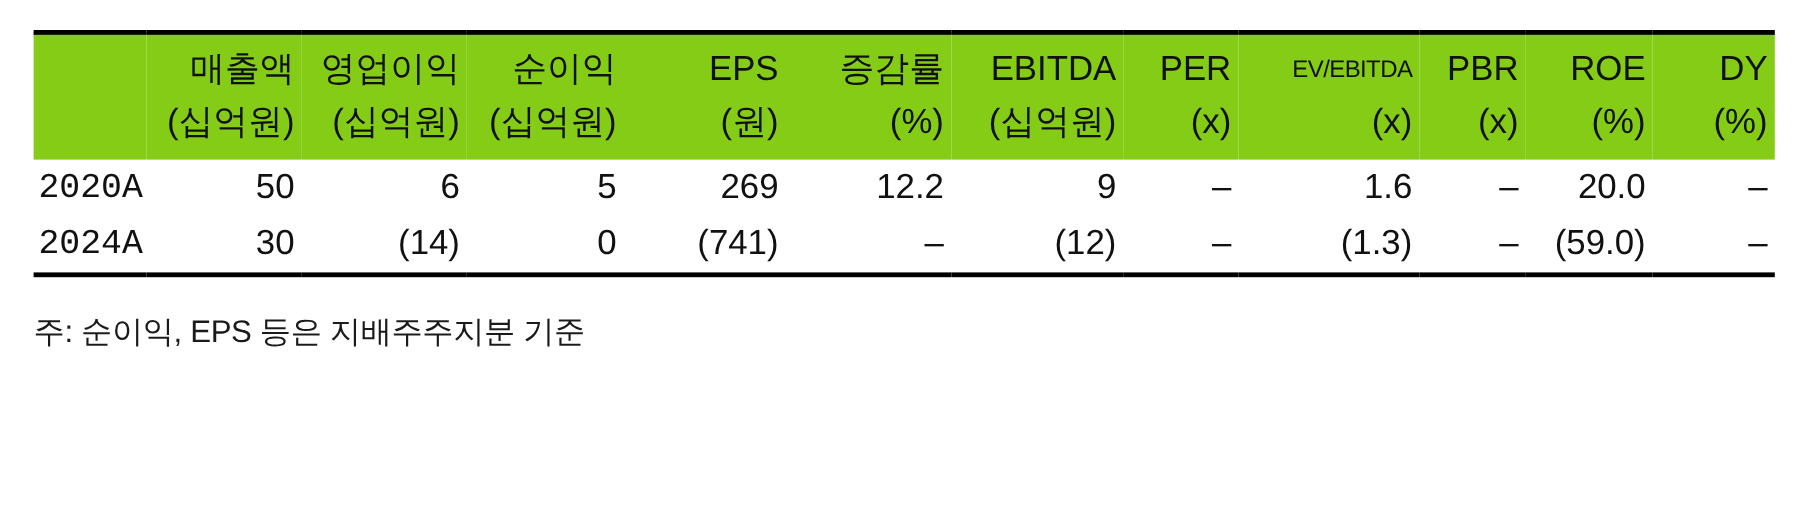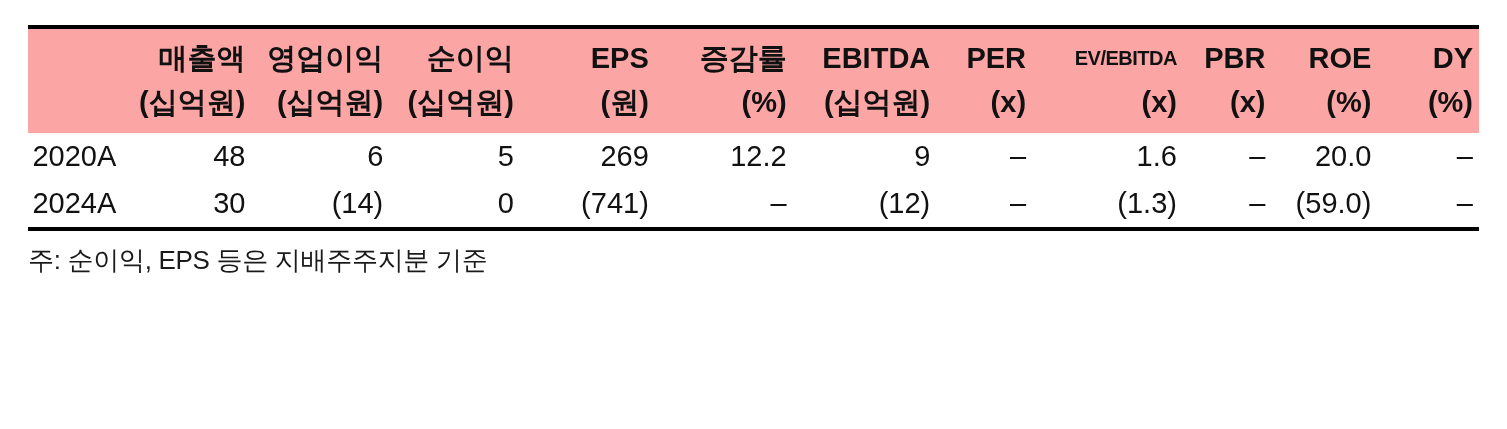--- a/index.html
+++ b/index.html
@@ -12,22 +12,22 @@
   }
   .page { padding: 25px 28px 0 28px; }
   table.fin {
     width: 1451px;
     border-collapse: collapse;
     table-layout: fixed;
     border-top: 4px solid #000000;
     border-bottom: 4px solid #000000;
   }
   thead th {
-    background: #fca5a5;
-    font-weight: bold;
+    background: #84cc16;
+    font-weight: normal;
     font-size: 29px;
     text-align: right;
     vertical-align: middle;
     padding: 7px 6px 9px 0;
     line-height: 44px;
     white-space: nowrap;
   }
   thead th.year-col { text-align: left; padding-left: 4px; }
   thead th .lbl, thead th .unit { display: block; }
   thead th .lbl.cond { font-size: 20px; letter-spacing: -0.5px; }
@@ -36,23 +36,24 @@
     font-weight: normal;
     text-align: right;
     height: 47px;
     line-height: 47px;
     padding: 0 6px 0 0;
     white-space: nowrap;
   }
   tbody td.year {
     text-align: right;
     padding-left: 4px;
+    font-family: Liberation Mono, monospace;
   }
   .footnote {
-    margin-top: 12px;
+    margin-top: 28px;
     font-size: 26px;
     color: #1a1a1a;
     letter-spacing: -0.3px;
   }
 </style>
 </head>
 <body>
 
 <div class="page">
   <table class="fin">
@@ -118,21 +119,21 @@
         </th>
         <th>
           <span class="lbl">DY</span>
           <span class="unit">(%)</span>
         </th>
       </tr>
     </thead>
     <tbody>
         <tr>
           <td class="year">2020A</td>
-          <td>48</td>
+          <td>50</td>
           <td>6</td>
           <td>5</td>
           <td>269</td>
           <td>12.2</td>
           <td>9</td>
           <td>–</td>
           <td>1.6</td>
           <td>–</td>
           <td>20.0</td>
           <td>–</td>

